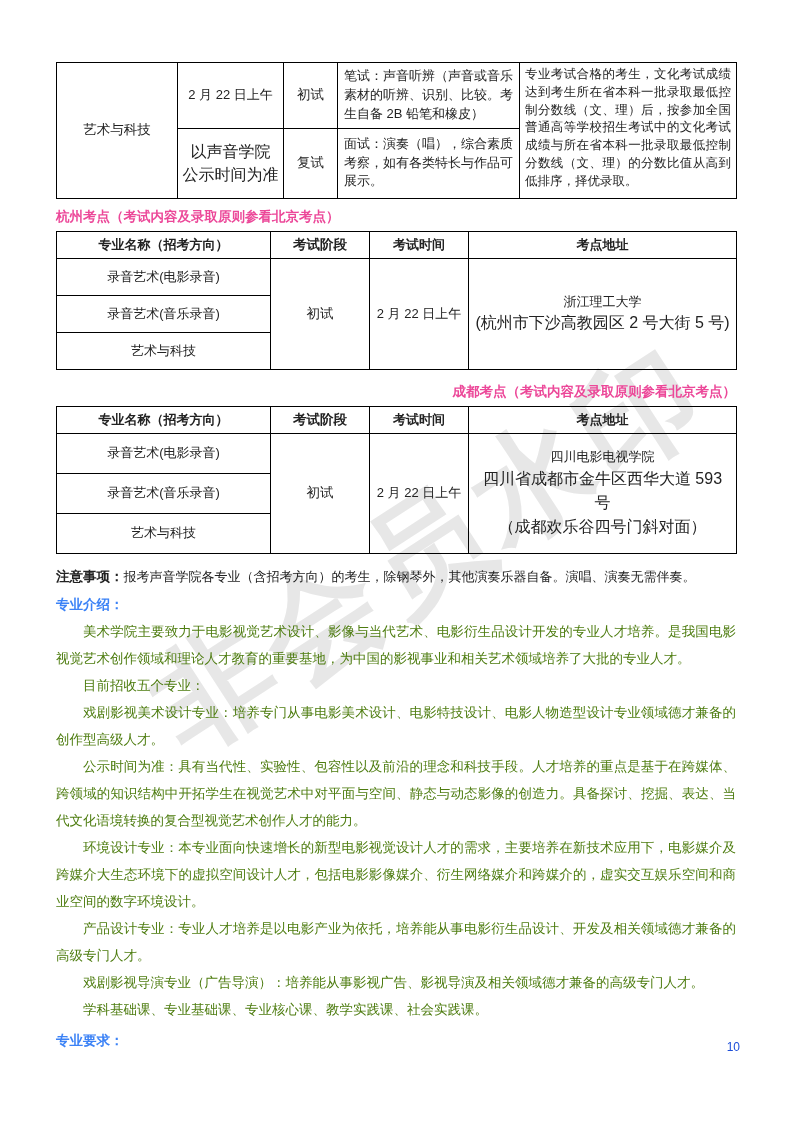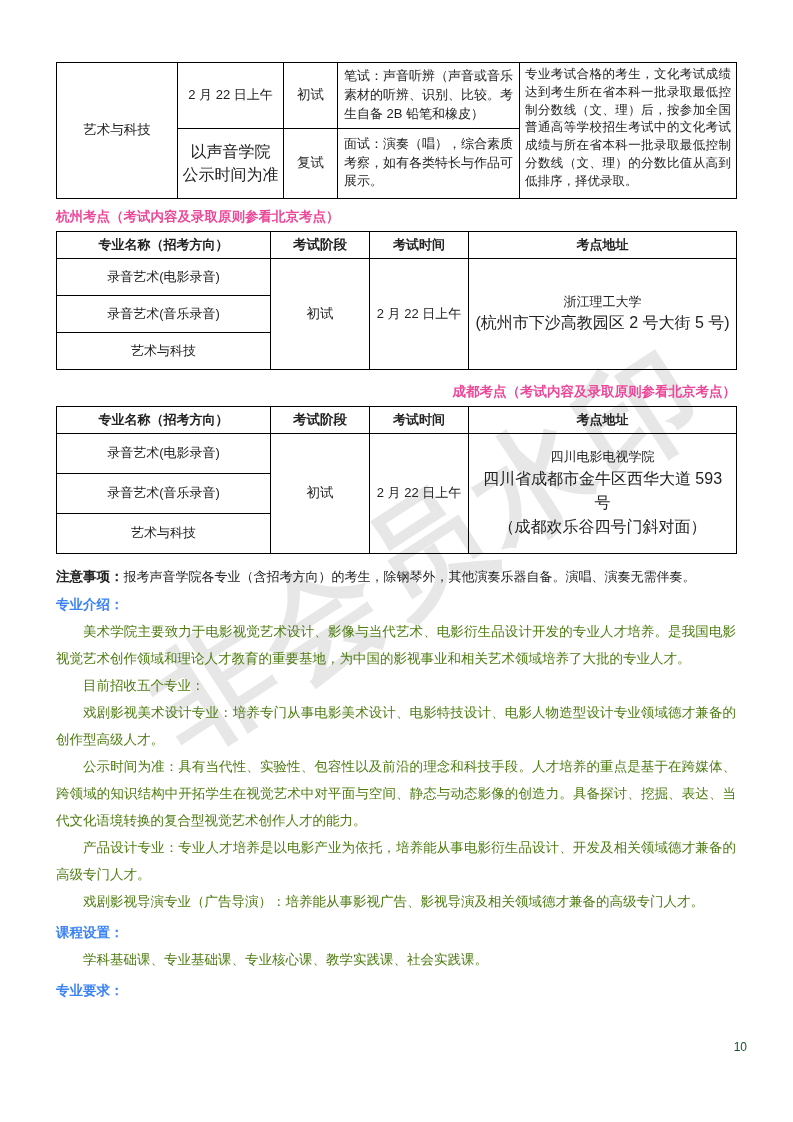--- a/index.html
+++ b/index.html
@@ -48,21 +48,21 @@
 
   .academy-row { display:flex; align-items:center; margin-top:24px; }
   .academy-name { font-size:18px; font-weight:bold; letter-spacing:1px; }
   .phone-group { display:flex; align-items:center; margin-left:66px; }
   .phone-icon { font-size:22px; color:#000; margin-right:8px; line-height:1; }
   .phone-text { font-size:15px; font-weight:bold; color:#111; }
 
   .sec-label { font-size:13.5px; font-weight:bold; margin-top:4px; line-height:27px; color:#3b82f6; }
   .para { font-size:13.5px; line-height:27px; text-align:justify; text-indent:2em; color:#4d7c0f; }
 
-  .page-number { position:absolute; right:46px; top:1040px; font-size:12px; color:#14532d; z-index:1; }
+  .page-number { position:absolute; right:53px; top:1040px; font-size:12px; color:#1d4ed8; z-index:1; }
 </style>
 </head>
 <body>
 
 <div class="page">
 
   <div class="watermark">非会员水印</div>
 
   <div class="content">
 
@@ -142,24 +142,24 @@
       </table>
 
     <div class="note-line"><b>注意事项：</b><span>报考声音学院各专业（含招考方向）的考生，除钢琴外，其他演奏乐器自备。演唱、演奏无需伴奏。</span></div>
 
 
     <div class="sec-label">专业介绍：</div>
     <p class="para">美术学院主要致力于电影视觉艺术设计、影像与当代艺术、电影衍生品设计开发的专业人才培养。是我国电影视觉艺术创作领域和理论人才教育的重要基地，为中国的影视事业和相关艺术领域培养了大批的专业人才。</p>
     <p class="para">目前招收五个专业：</p>
     <p class="para">戏剧影视美术设计专业：培养专门从事电影美术设计、电影特技设计、电影人物造型设计专业领域德才兼备的创作型高级人才。</p>
     <p class="para">公示时间为准：具有当代性、实验性、包容性以及前沿的理念和科技手段。人才培养的重点是基于在跨媒体、跨领域的知识结构中开拓学生在视觉艺术中对平面与空间、静态与动态影像的创造力。具备探讨、挖掘、表达、当代文化语境转换的复合型视觉艺术创作人才的能力。</p>
+    <p class="para">环境设计专业：本专业面向快速增长的新型电影视觉设计人才的需求，主要培养在新技术应用下，电影媒介及跨媒介大生态环境下的虚拟空间设计人才，包括电影影像媒介、衍生网络媒介和跨媒介的，虚实交互娱乐空间和商业空间的数字环境设计。</p>
     <p class="para">产品设计专业：专业人才培养是以电影产业为依托，培养能从事电影衍生品设计、开发及相关领域德才兼备的高级专门人才。</p>
     <p class="para">戏剧影视导演专业（广告导演）：培养能从事影视广告、影视导演及相关领域德才兼备的高级专门人才。</p>
 
-    <div class="sec-label">课程设置：</div>
     <p class="para">学科基础课、专业基础课、专业核心课、教学实践课、社会实践课。</p>
 
     <div class="sec-label">专业要求：</div>
 
   </div>
 
   <div class="page-number">10</div>
 </div>
 
 </body></html>

